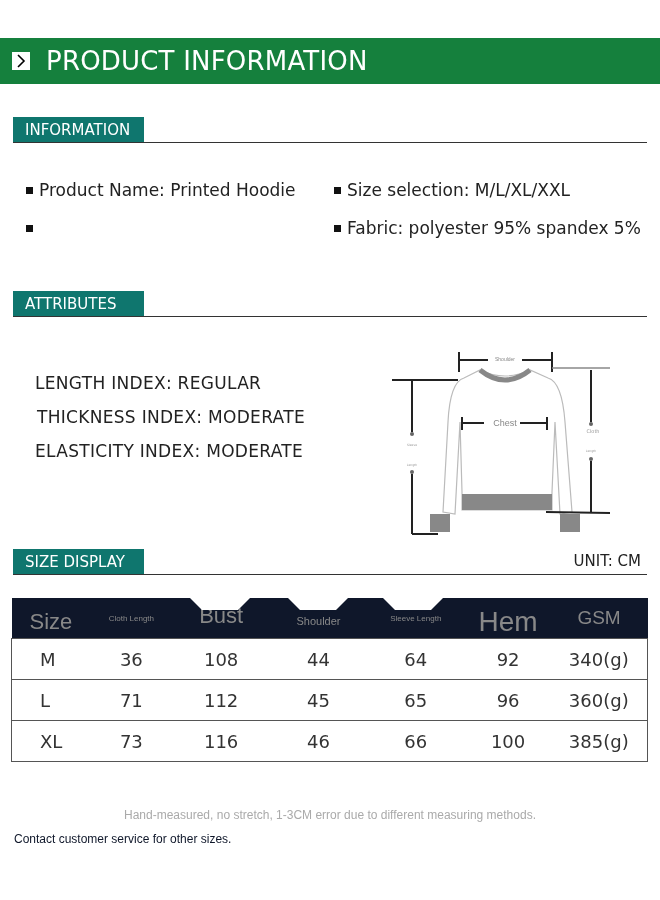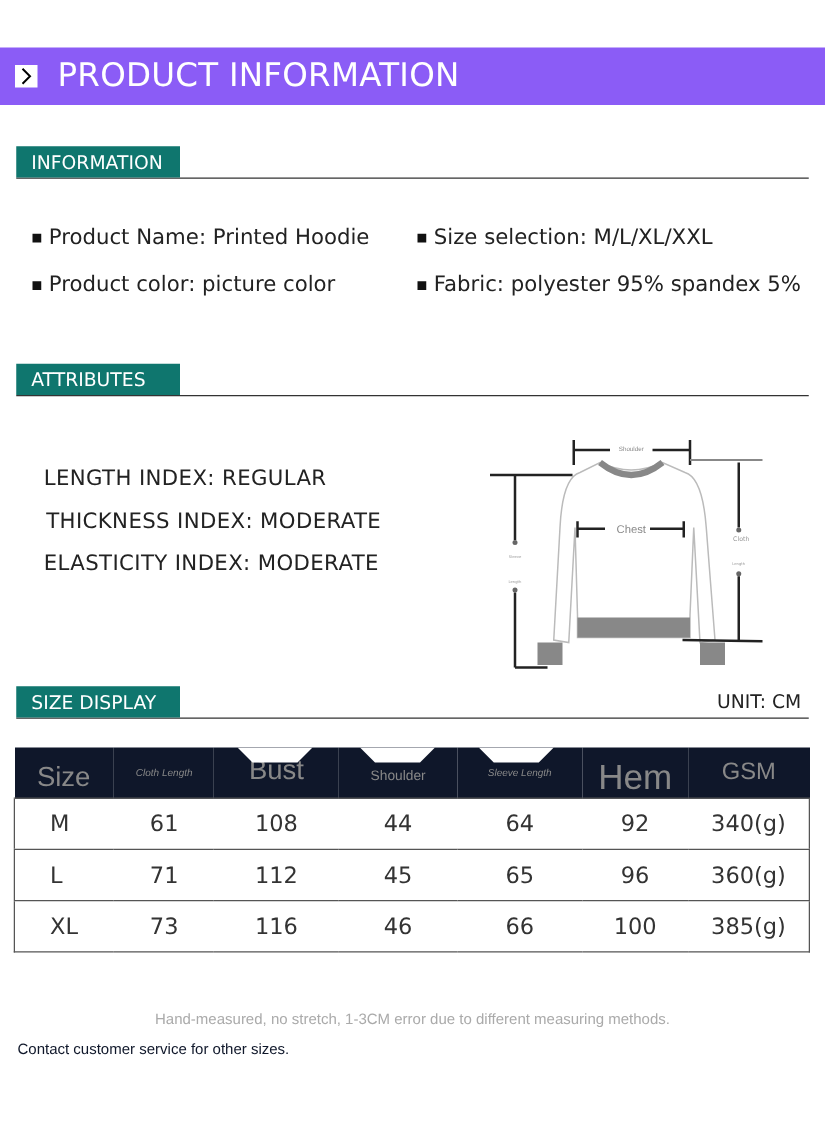--- a/index.html
+++ b/index.html
@@ -1,21 +1,21 @@
 <!DOCTYPE html>
 <html><head>
   <meta charset="utf-8">
   <style>
     * { box-sizing: border-box; margin: 0; padding: 0; }
     html, body { width: 660px; height: 900px; background: #ffffff; overflow: hidden; }
     body { font-family: "DejaVu Sans", "Liberation Sans", sans-serif; color: #222; position: relative; }
 
     .top-bar {
       position: absolute; left: 0; top: 38px; width: 660px; height: 46px;
-      background: #8b5cf6; display: flex; align-items: center;
+      background: #15803d; display: flex; align-items: center;
     }
     .top-bar .chev-box {
       width: 18px; height: 18px; background: #fff; margin-left: 12px;
       display: flex; align-items: center; justify-content: center;
     }
     .top-bar .title {
       color: #fff; font-size: 26px; margin-left: 16px; letter-spacing: 0.2px;
       font-family: "DejaVu Sans", sans-serif; font-weight: normal;
     }
 
@@ -51,21 +51,21 @@
     .size-table .head-row { height: 38px; background: #0f172a; }
     .size-table th { color: #888; font-weight: normal; font-family: "Liberation Sans", sans-serif; }
     .size-table td {
       height: 41px; border-top: 1px solid #555; font-size: 18px; color: #333;
       text-align: center; font-family: "DejaVu Sans", sans-serif;
     }
     .size-table tbody tr td:first-child { text-align: left; padding-left: 28px; }
     .size-table tbody { border-left: 1px solid #555; border-right: 1px solid #555; border-bottom: 1px solid #555; }
     .th-big { font-size: 22px; }
     .th-huge { font-size: 28px; }
-    .th-small { font-size: 8px; font-style: italic; }
+    .th-small { font-size: 8px; }
     .th-mid { font-size: 11px; }
     .th-gsm { font-size: 19px; }
 
     .notches { position: absolute; left: 0; top: 598px; width: 660px; height: 14px; pointer-events: none; }
 
     .note-1 {
       position: absolute; left: 0; top: 808px; width: 660px; text-align: center;
       font-size: 12px; color: #aaa; font-family: "Liberation Sans", sans-serif;
     }
     .note-2 {
@@ -93,21 +93,20 @@
   <div class="info-item">
     <span class="bullet"></span>
     <span>Product Name: Printed Hoodie</span>
   </div>
   <div class="info-item">
     <span class="bullet"></span>
     <span>Size selection: M/L/XL/XXL</span>
   </div>
   <div class="info-item">
     <span class="bullet"></span>
-    <span>Product color: picture color</span>
   </div>
   <div class="info-item">
     <span class="bullet"></span>
     <span>Fabric: polyester 95% spandex 5%</span>
   </div>
 </div>
 
 <div class="section-head" style="top:291px;">
   <div class="tag">ATTRIBUTES</div>
 </div>
@@ -184,21 +183,21 @@
       <th class="th-big" style="padding-bottom:4px;">Bust</th>
       <th class="th-mid" style="padding-top:6px;">Shoulder</th>
       <th class="th-small">Sleeve Length</th>
       <th class="th-huge" style="padding-top:8px;">Hem</th>
       <th class="th-gsm">GSM</th>
     </tr>
   </thead>
   <tbody>
     <tr>
       <td>M</td>
-      <td>61</td>
+      <td>36</td>
       <td>108</td>
       <td>44</td>
       <td>64</td>
       <td>92</td>
       <td>340(g)</td>
     </tr>
     <tr>
       <td>L</td>
       <td>71</td>
       <td>112</td>

